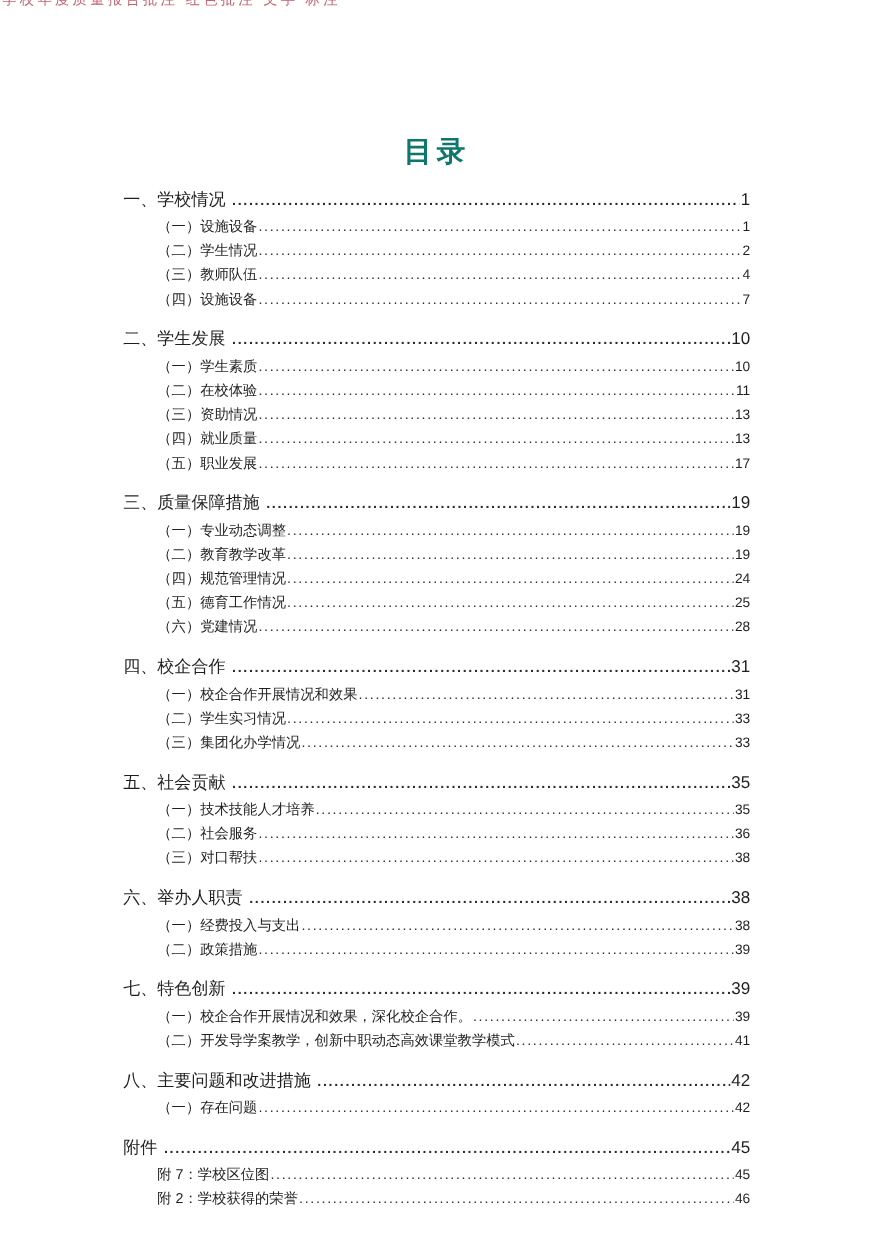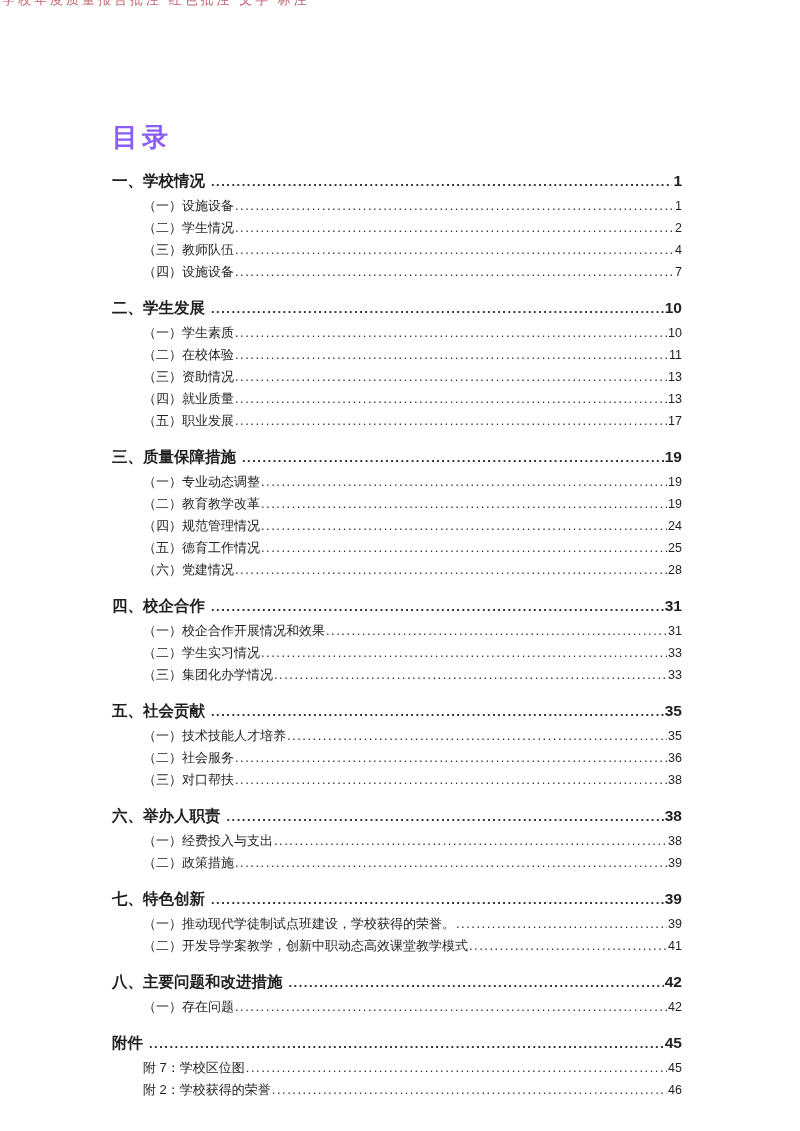--- a/index.html
+++ b/index.html
@@ -28,36 +28,36 @@
     white-space: nowrap;
     overflow: hidden;
   }
   .content {
     position: absolute;
     left: 112px;
     right: 118px;
     top: 120px;
   }
   .toc-title {
-    text-align: left;
-    color: #8b5cf6;
+    text-align: center;
+    color: #0f766e;
     font-size: 26px;
     font-weight: bold;
     letter-spacing: 4px;
     margin: 0 0 16px 0;
   }
   .toc-list { width: 100%; }
   .toc-row {
     display: flex;
     align-items: baseline;
     cursor: pointer;
   }
   .toc-row.lvl1 {
     font-size: 15.5px;
-    font-weight: bold;
+    font-weight: normal;
     height: 26px;
     margin-top: 13px;
   }
   .toc-row.lvl1:first-child { margin-top: 0; }
   .toc-row.lvl2 {
     font-size: 13px;
     height: 22px;
     padding-left: 31px;
     font-weight: normal;
   }
@@ -236,21 +236,21 @@
     <span class="label">（二）政策措施</span>
     <span class="dots"></span>
     <span class="page">39</span>
   </div>
         <div class="toc-row lvl1">
     <span class="label">七、特色创新</span>
     <span class="dots"></span>
     <span class="page">39</span>
   </div>
         <div class="toc-row lvl2">
-    <span class="label">（一）推动现代学徒制试点班建设，学校获得的荣誉。</span>
+    <span class="label">（一）校企合作开展情况和效果，深化校企合作。</span>
     <span class="dots"></span>
     <span class="page">39</span>
   </div>
         <div class="toc-row lvl2">
     <span class="label">（二）开发导学案教学，创新中职动态高效课堂教学模式</span>
     <span class="dots"></span>
     <span class="page">41</span>
   </div>
         <div class="toc-row lvl1">
     <span class="label">八、主要问题和改进措施</span>

